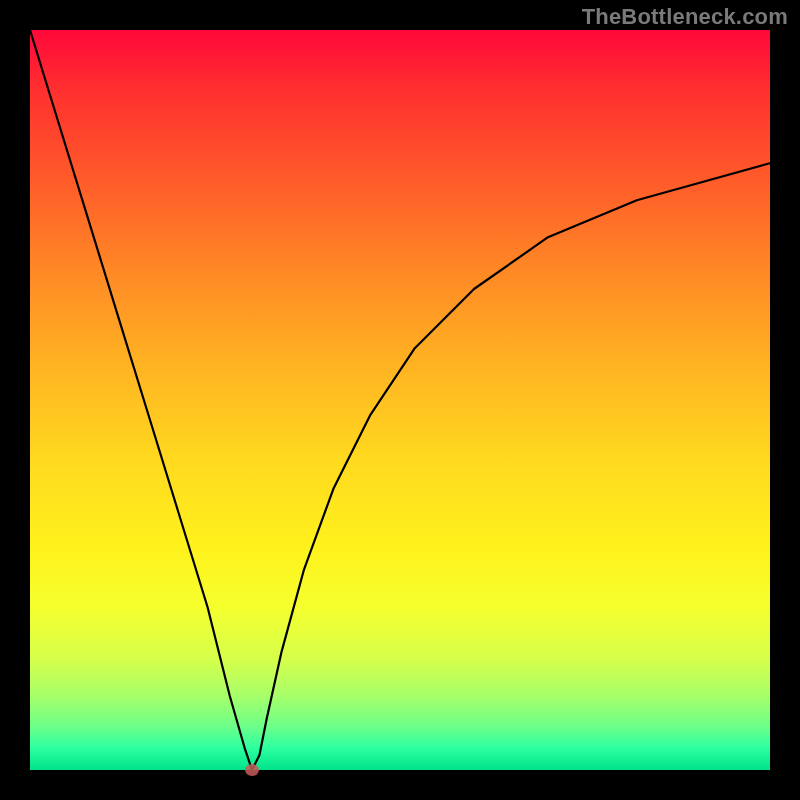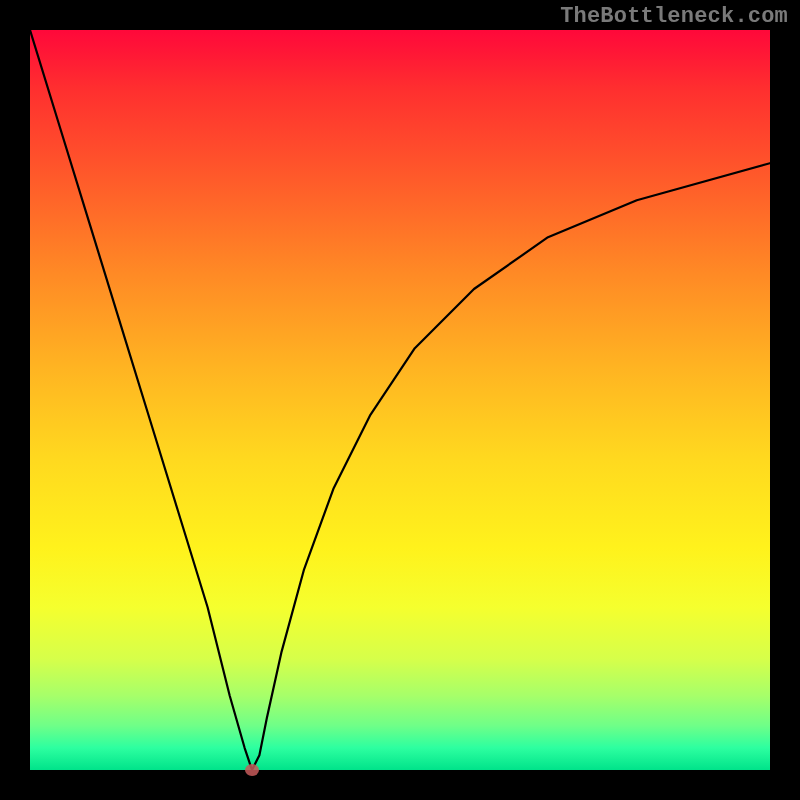--- a/index.html
+++ b/index.html
@@ -7,21 +7,21 @@
   .stage {
     position: relative;
     width: 800px;
     height: 800px;
     background: #000;
   }
   .watermark {
     position: absolute;
     top: 4px;
     right: 12px;
-    font-family: Liberation Mono, monospace;
+    font-family: Liberation Sans, sans-serif;
     font-size: 22px;
     font-weight: 600;
     color: #7a7a7a;
     letter-spacing: 0.2px;
     user-select: none;
   }
   .plot {
     position: absolute;
     left: 30px;
     top: 30px;

